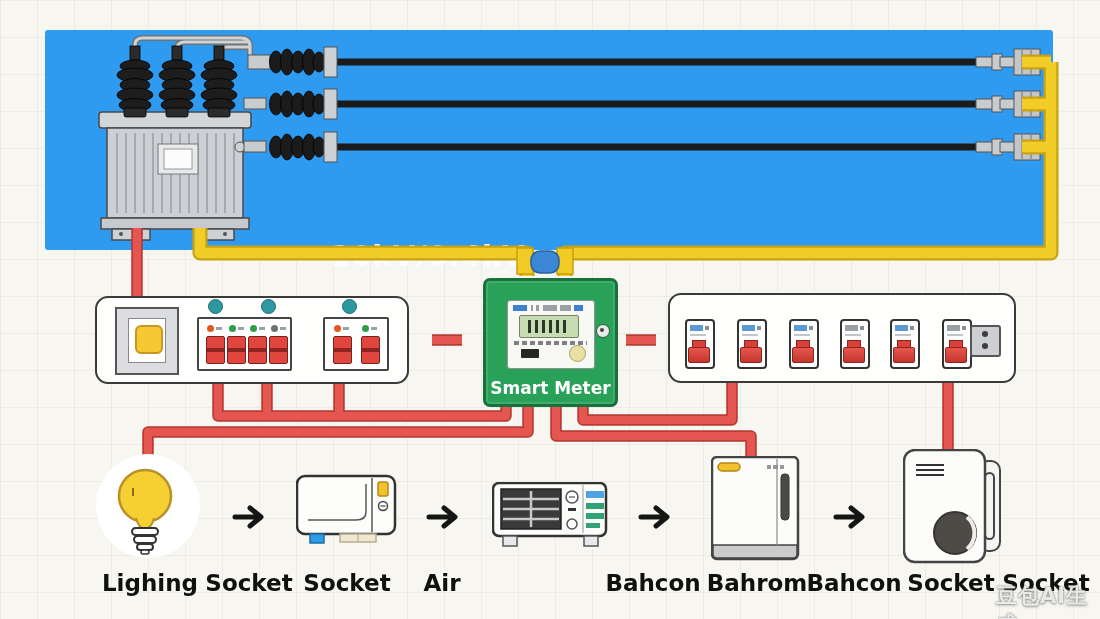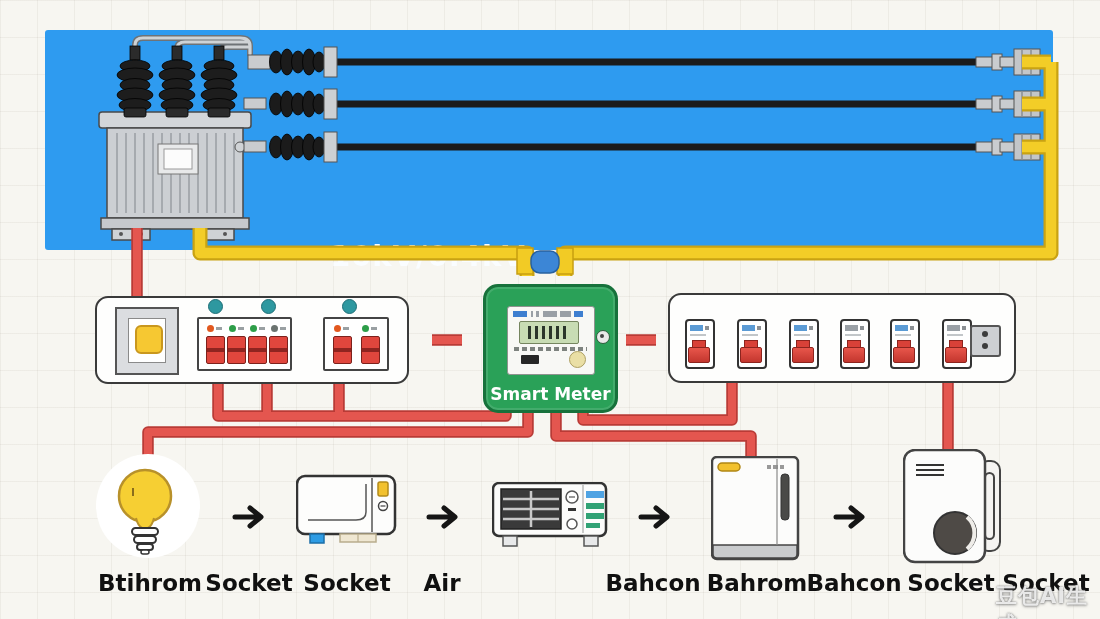--- a/index.html
+++ b/index.html
@@ -35,21 +35,21 @@
   .breaker{top:24px;width:26px;height:46px;background:#fff;border:2px solid #333;border-radius:4px;}
   .breaker .chip{left:3px;top:4px;width:13px;height:6px;background:#5B9BD5;}
   .breaker .mk1{left:18px;top:5px;width:4px;height:4px;background:#8b8f93;}
   .breaker .mk2{left:3px;top:13px;width:16px;height:2px;background:#c2c6c9;}
   .breaker .tog-top{left:5px;top:19px;width:12px;height:8px;background:#D94138;border:1px solid #8d241e;}
   .breaker .tog{left:1px;top:26px;width:20px;height:14px;border:1px solid #8d241e;border-radius:2px;
     background:linear-gradient(180deg,#E8564B,#C3362E);}
   .socket-out{left:300px;top:30px;width:27px;height:28px;background:#CDCFD2;border:2px solid #555;border-radius:3px;}
   .socket-out .h{left:10px;width:6px;height:6px;border-radius:50%;background:#3c3c3c;}
   
-  .meter{left:483px;top:284px;width:129px;height:123px;background:#2AA158;border:3px solid #17713B;border-radius:15px;box-shadow:inset 0 0 0 2px rgba(255,255,255,0.12);}
+  .meter{left:483px;top:278px;width:129px;height:123px;background:#2AA158;border:3px solid #17713B;border-radius:7px;box-shadow:inset 0 0 0 2px rgba(255,255,255,0.12);}
   .meter .plate{left:21px;top:19px;width:86px;height:67px;background:#F8F8F5;border:1px solid #8f938f;border-radius:3px;}
   .meter .brand{left:5px;top:4px;width:74px;height:6px;
     background:linear-gradient(90deg,#3E7FD0 0 14px,transparent 14px 18px,#9aa0a6 18px 20px,transparent 20px 23px,#9aa0a6 23px 26px,transparent 26px 30px,#9aa0a6 30px 44px,transparent 44px 47px,#9aa0a6 47px 58px,transparent 58px 61px,#3E7FD0 61px 70px,transparent 70px);}
   .meter .lcd{left:11px;top:14px;width:58px;height:21px;background:#C8DCB4;border:1px solid #75855f;border-radius:2px;}
   .meter .digits{left:8px;top:4px;width:42px;height:13px;
     background:repeating-linear-gradient(90deg,#2b362b 0 3px,transparent 3px 7px);}
   .meter .subtext{left:6px;top:40px;width:73px;height:4px;
     background:repeating-linear-gradient(90deg,#7e837f 0 5px,transparent 5px 8px);}
   .meter .port{left:13px;top:48px;width:18px;height:9px;background:#262626;border-radius:1px;}
   .meter .btn{left:61px;top:44px;width:15px;height:15px;border-radius:50%;background:#EADFA5;border:1px solid #ad9f62;}
@@ -369,21 +369,21 @@
     <svg width="32" height="26">
         <path d="M3,13 H26 M18,4 L29,13 L18,22" fill="none" stroke="#151515" stroke-width="5" stroke-linecap="round" stroke-linejoin="round"></path>
       </svg>
   </div>
   <div class="abs arrow" style="left:833px;top:504px">
     <svg width="32" height="26">
         <path d="M3,13 H26 M18,4 L29,13 L18,22" fill="none" stroke="#151515" stroke-width="5" stroke-linecap="round" stroke-linejoin="round"></path>
       </svg>
   </div>
 
-  <div class="lab" style="left:150px">Btihrom</div>
+  <div class="lab" style="left:150px">Lighing</div>
   <div class="lab" style="left:249px">Socket</div>
   <div class="lab" style="left:347px">Socket</div>
   <div class="lab" style="left:442px">Air</div>
   <div class="lab" style="left:653px">Bahcon</div>
   <div class="lab" style="left:757px">Bahrom</div>
   <div class="lab" style="left:854px">Bahcon</div>
   <div class="lab" style="left:951px">Socket</div>
   <div class="lab" style="left:1046px">Socket</div>
 
   <div class="abs watermark">豆包AI生成</div>

